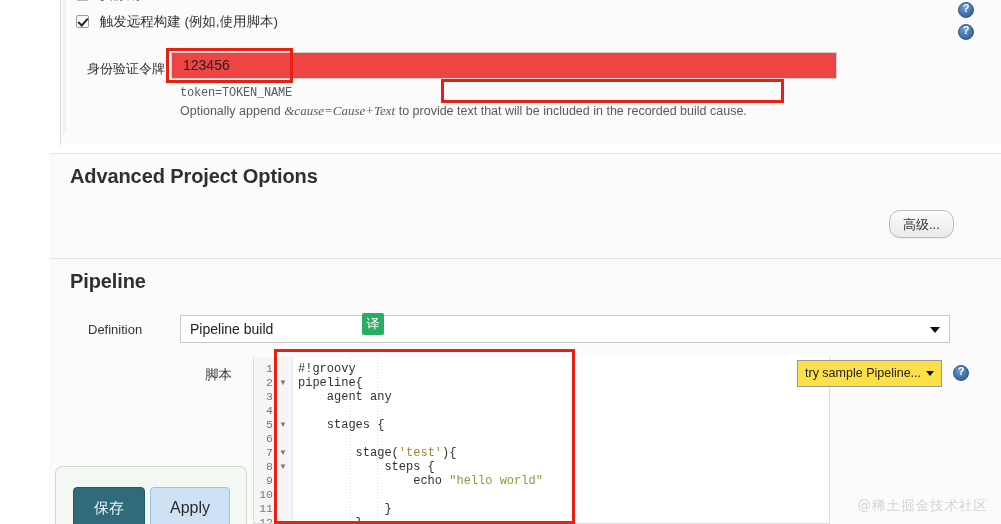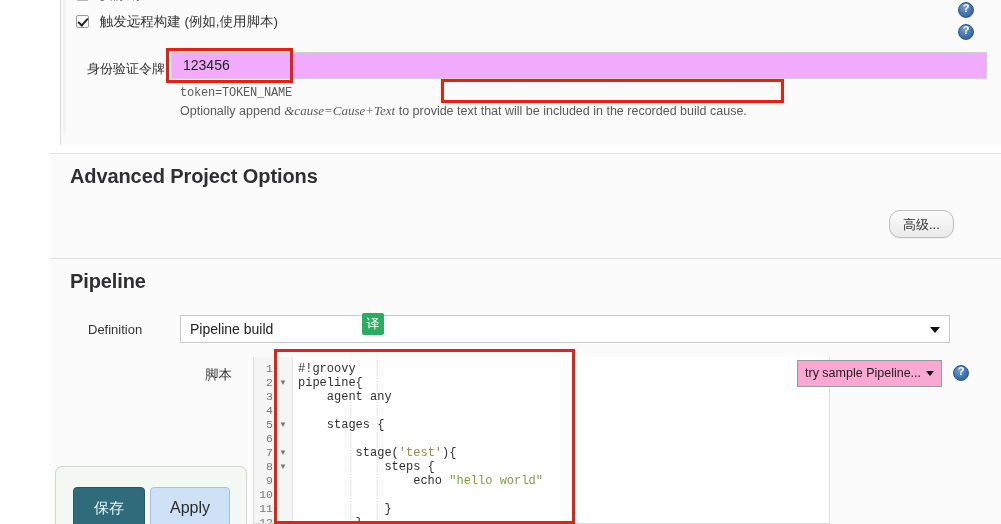--- a/index.html
+++ b/index.html
@@ -34,22 +34,22 @@
 
   .quiet-row{left:15px;top:-4px;color:#444;}
   .quiet-row .cb{border-color:#b5b5b5;}
   .trigger-row{left:15px;top:23px;}
 
   .lbl-right{
     position:absolute;text-align:right;color:#333;font-size:13px;
   }
 
   .token-field{
-    position:absolute;left:171px;top:52px;width:816px;height:27px;
-    background:#f0abfc;border:1px solid #cfcfcf;box-sizing:border-box;
+    position:absolute;left:171px;top:52px;width:666px;height:27px;
+    background:#ef4444;border:1px solid #cfcfcf;box-sizing:border-box;
   }
   .token-field .val{
     position:absolute;left:11px;top:4px;font-size:14px;color:#222;
     font-family:"Liberation Sans",sans-serif;
   }
 
   .help-note{
     position:absolute;left:180px;top:84px;width:790px;
     font-size:12.5px;line-height:18px;color:#5a5a5a;
   }
@@ -119,21 +119,21 @@
   .code .ln-row{height:14px;}
   .code .str{color:#7f9f3f;}
   .code .sq{color:#9a8a3a;}
   .indent-guide{
     position:absolute;top:0;bottom:0;width:1px;
     background:repeating-linear-gradient(to bottom,#d8d8d8 0 1px,transparent 1px 3px);
   }
 
   .sample-select{
     position:absolute;left:797px;top:360px;width:145px;height:27px;
-    background:#f9a8d4;border:1px solid #999;box-sizing:border-box;cursor:pointer;
+    background:#fde047;border:1px solid #999;box-sizing:border-box;cursor:pointer;
   }
   .sample-select .txt{position:absolute;left:7px;top:5px;font-size:12.5px;color:#222;}
   .sample-select .caret{
     position:absolute;right:7px;top:10px;width:0;height:0;
     border-left:4px solid transparent;border-right:4px solid transparent;border-top:5px solid #111;
   }
 
   
   .help-ico{
     position:absolute;width:16px;height:16px;border-radius:50%;
@@ -257,13 +257,14 @@
   <div class="help-ico" style="left:953px;top:365px;"></div>
 
   <div class="action-bar"></div>
   <div class="btn-save">保存</div>
   <div class="btn-apply">Apply</div>
 
   <div class="redbox rb-token"></div>
   <div class="redbox rb-url"></div>
   <div class="redbox rb-code"></div>
 
+  <div class="watermark">@稀土掘金技术社区</div>
 </div>
 
 </body></html>

